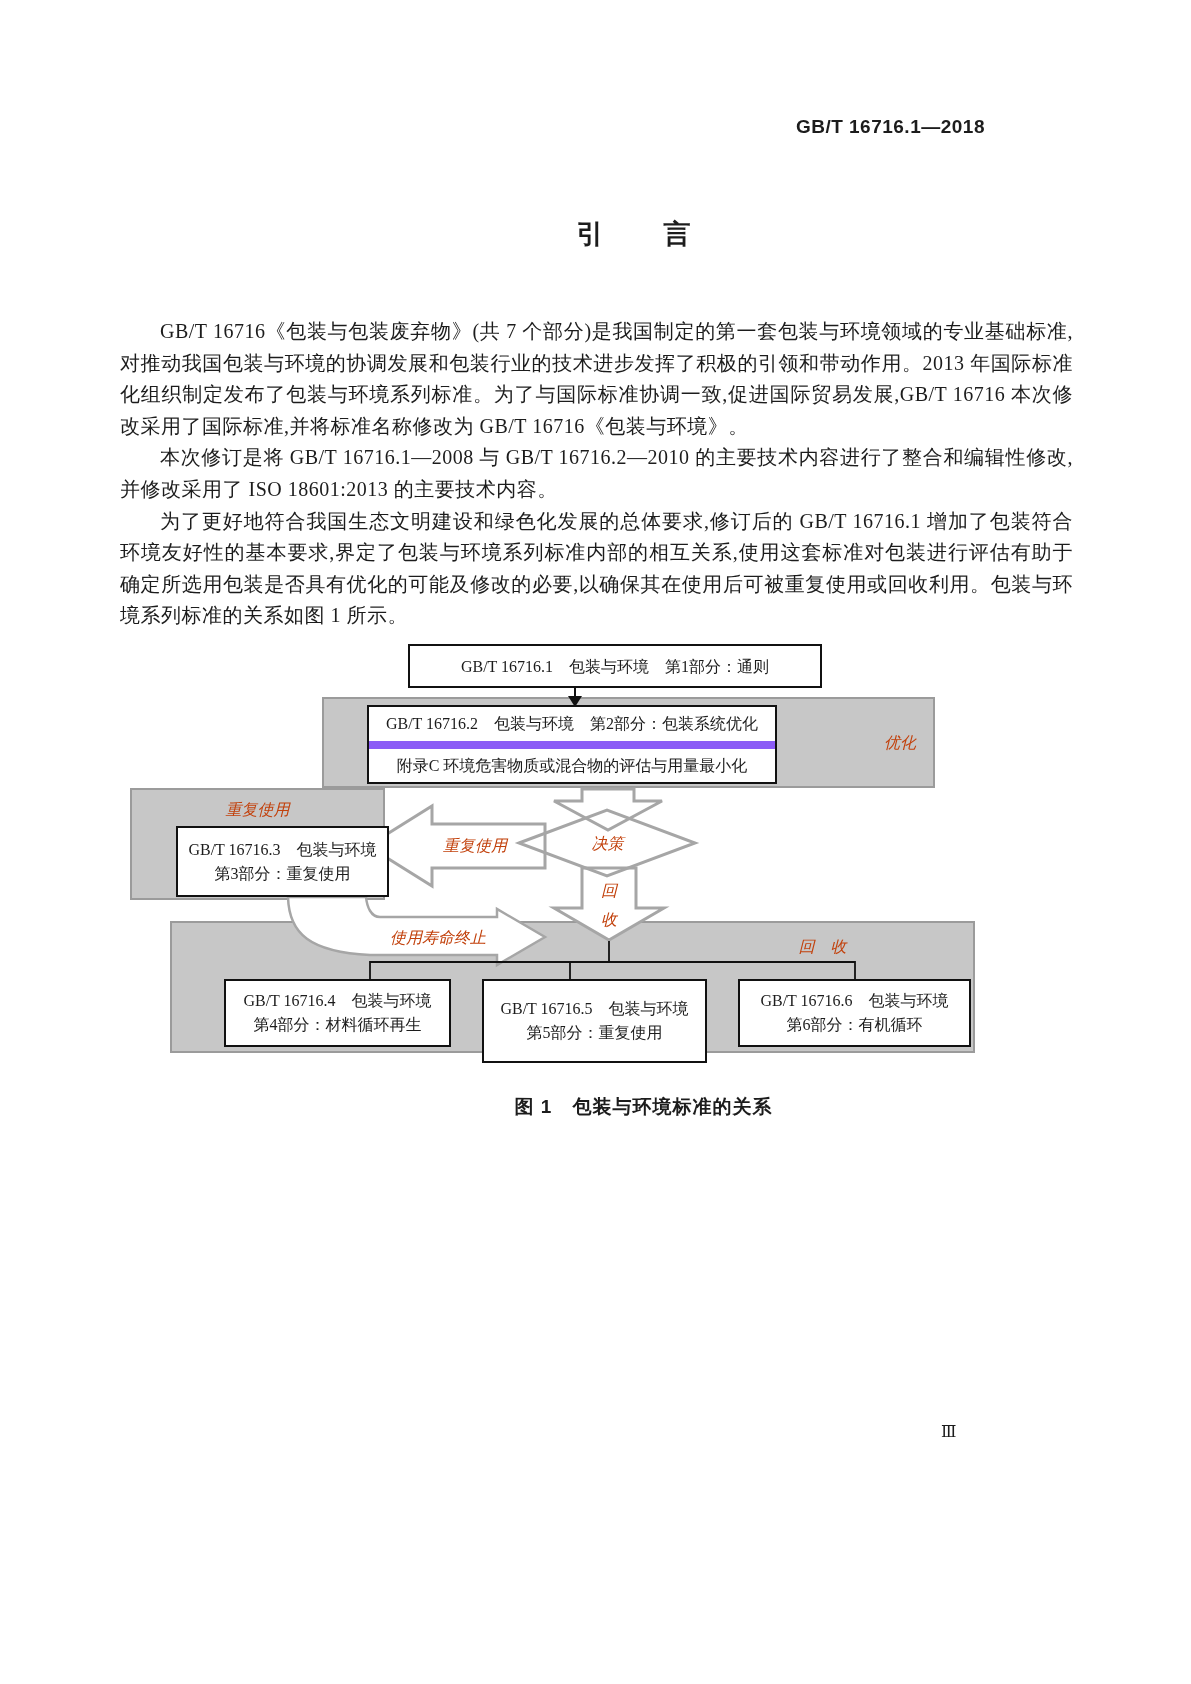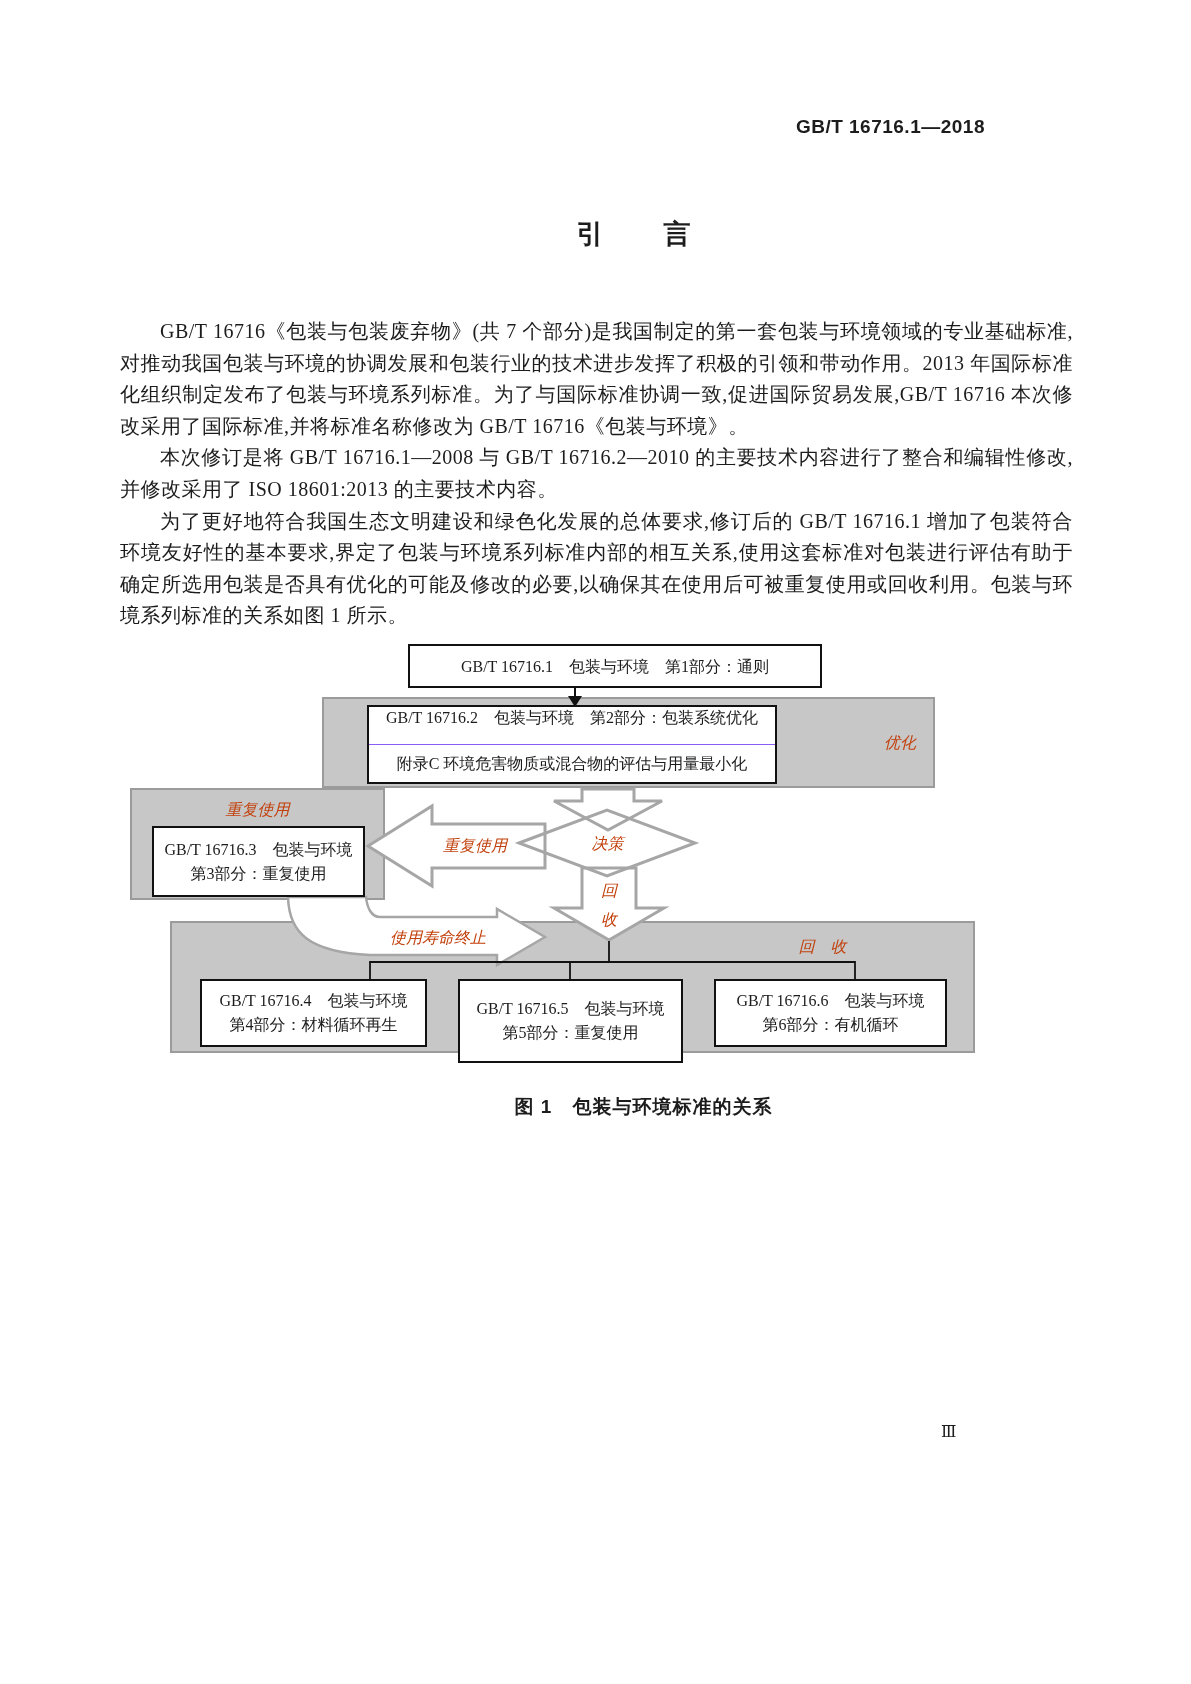--- a/index.html
+++ b/index.html
@@ -37,32 +37,32 @@
   .white-box{
     position:absolute;background:#ffffff;border:2px solid #111;box-sizing:border-box;
     display:flex;flex-direction:column;align-items:center;justify-content:center;
     font-size:16px;line-height:21px;text-align:center;z-index:3;
   }
   .dg-svg{position:absolute;left:0;top:630px;z-index:2;}
   .dg-label{
     position:absolute;z-index:4;display:flex;align-items:center;justify-content:center;
     font-size:16px;text-align:center;color:#c2410c;font-style:italic;
   }
-  .row2{border-top:1px solid #8b5cf6;width:100%;display:flex;align-items:center;justify-content:center;flex:1;}
-  .row1{width:100%;display:flex;justify-content:center;flex:1;}
+  .row2{border-top:8px solid #8b5cf6;width:100%;display:flex;align-items:center;justify-content:center;flex:1;}
+  .row1{width:100%;display:flex;align-items:center;justify-content:center;flex:1;}
   .fig-caption{
     position:absolute;top:1094px;left:0;width:100%;text-align:center;
     font-family:"Liberation Sans","DejaVu Sans",sans-serif;
     font-weight:bold;font-size:19px;letter-spacing:1px;padding-left:48px;
   }
   .page-num{
     position:absolute;top:1422px;left:941px;
     font-size:16px;
   }
-  .vstack{flex-direction:column;line-height:30px;}
+  .vstack{flex-direction:column;line-height:30px;margin-left:24px;}
 </style>
 </head>
 <body>
 
 <div class="page">
 
   <div class="hdr-code">GB/T 16716.1—2018</div>
 
   <div class="doc-title">引　　言</div>
 

